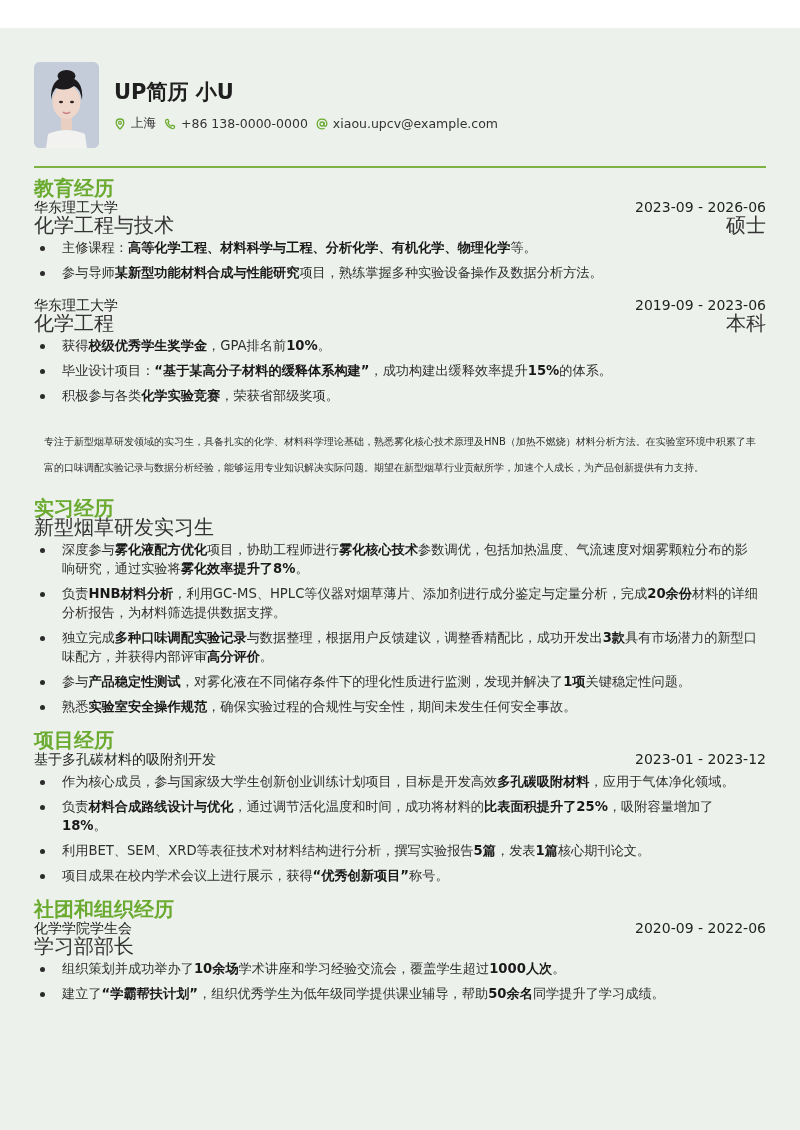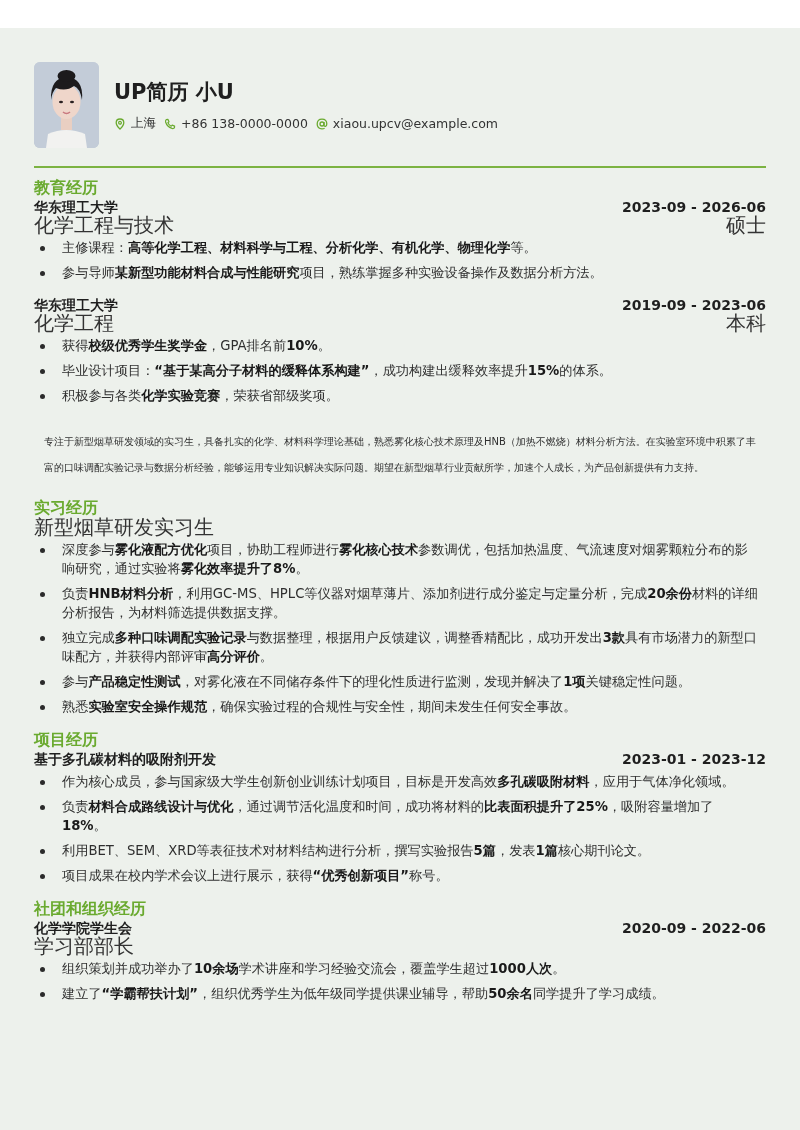--- a/index.html
+++ b/index.html
@@ -29,26 +29,26 @@
     font-size: 12.5px; color: #333;
   }
   .contact { display: flex; align-items: center; margin-right: 8px; }
   .contact svg { width: 12px; height: 12px; margin-right: 5px; }
   .rule {
     position: absolute; left: 34px; top: 138px; width: 732px; height: 1.5px;
     background: #7cb342;
   }
   .content { position: absolute; left: 34px; top: 150px; width: 732px; }
   .section-title {
-    color: #6aaa2f; font-weight: bold; font-size: 16px; line-height: 20px;
+    color: #6aaa2f; font-weight: bold; font-size: 20px; line-height: 20px;
     margin: 0;
   }
   .entry-head {
     display: flex; justify-content: space-between; align-items: baseline;
-    font-size: 14px; font-weight: bold; color: #1f1f1f; line-height: 18px; text-align: right;
+    font-size: 14px; font-weight: normal; color: #1f1f1f; line-height: 18px; text-align: right;
   }
   .entry-sub {
     display: flex; justify-content: space-between;
     font-size: 20px; color: #333; line-height: 18px;
   }
   ul.bullets { list-style: none; margin: 4px 0 0 0; padding: 0; }
   ul.bullets li {
     position: relative; padding-left: 28px; font-size: 13.2px; line-height: 19px;
     margin-bottom: 6px; color: #2f2f2f; padding-right: 8px;
   }

